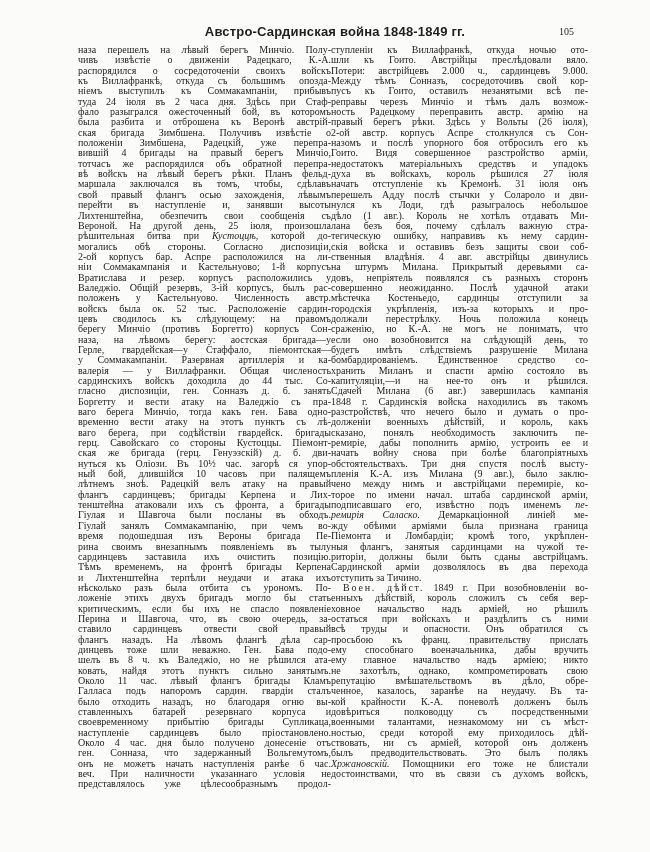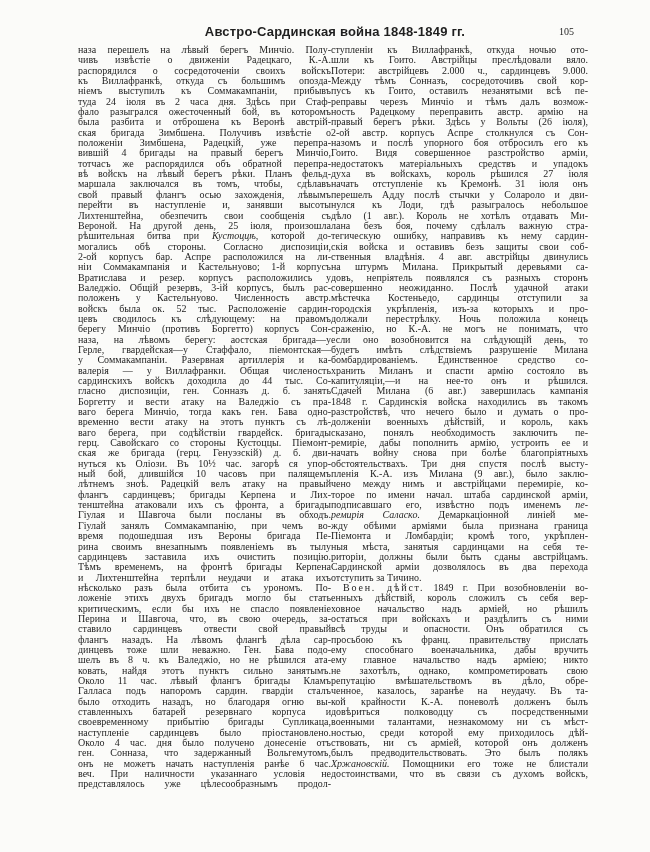--- a/index.html
+++ b/index.html
@@ -186,21 +186,21 @@
         <div class="line"><span>ремиріе, дабы пополнить армію, устроить ее и</span></div>
         <div class="line"><span>начать войну снова при болѣе благопріятныхъ</span></div>
         <div class="line"><span>обстоятельствахъ. Три дня спустя послѣ высту-</span></div>
         <div class="line"><span>пленія К.-А. изъ Милана (9 авг.), было заклю-</span></div>
         <div class="line"><span>чено между нимъ и австрійцами перемиріе, ко-</span></div>
         <div class="line"><span>торое по имени начал. штаба сардинской арміи,</span></div>
         <div class="line"><span>подписавшаго его, извѣстно подъ именемъ </span><span class="it">пе-</span></div>
         <div class="line"><span class="it">ремирія Саласко.</span><span> Демаркаціонной линіей ме-</span></div>
         <div class="line"><span>жду обѣими арміями была признана граница</span></div>
         <div class="line"><span>Піемонта и Ломбардіи; кромѣ того, укрѣплен-</span></div>
-        <div class="line"><span>ныя мѣста, занятыя сардинцами на себя те-</span></div>
+        <div class="line"><span>ныя флангъ, занятыя сардинцами на чужой те-</span></div>
         <div class="line"><span>риторіи, должны были быть сданы австрійцамъ.</span></div>
         <div class="line"><span>Сардинской арміи дозволялось въ два перехода</span></div>
         <div class="line para-end"><span>отступить за Тичино.</span></div>
         <div class="line indent"><span class="spaced">Воен. дѣйст.</span><span> 1849 г. При возобновленіи во-</span></div>
         <div class="line"><span>енныхъ дѣйствій, король сложилъ съ себя вер-</span></div>
         <div class="line"><span>ховное начальство надъ арміей, но рѣшилъ</span></div>
         <div class="line"><span>остаться при войскахъ и раздѣлить съ ними</span></div>
         <div class="line"><span>всѣ труды и опасности. Онъ обратился съ</span></div>
         <div class="line"><span>просьбою къ франц. правительству прислать</span></div>
         <div class="line"><span>ему способнаго военачальника, дабы вручить</span></div>

